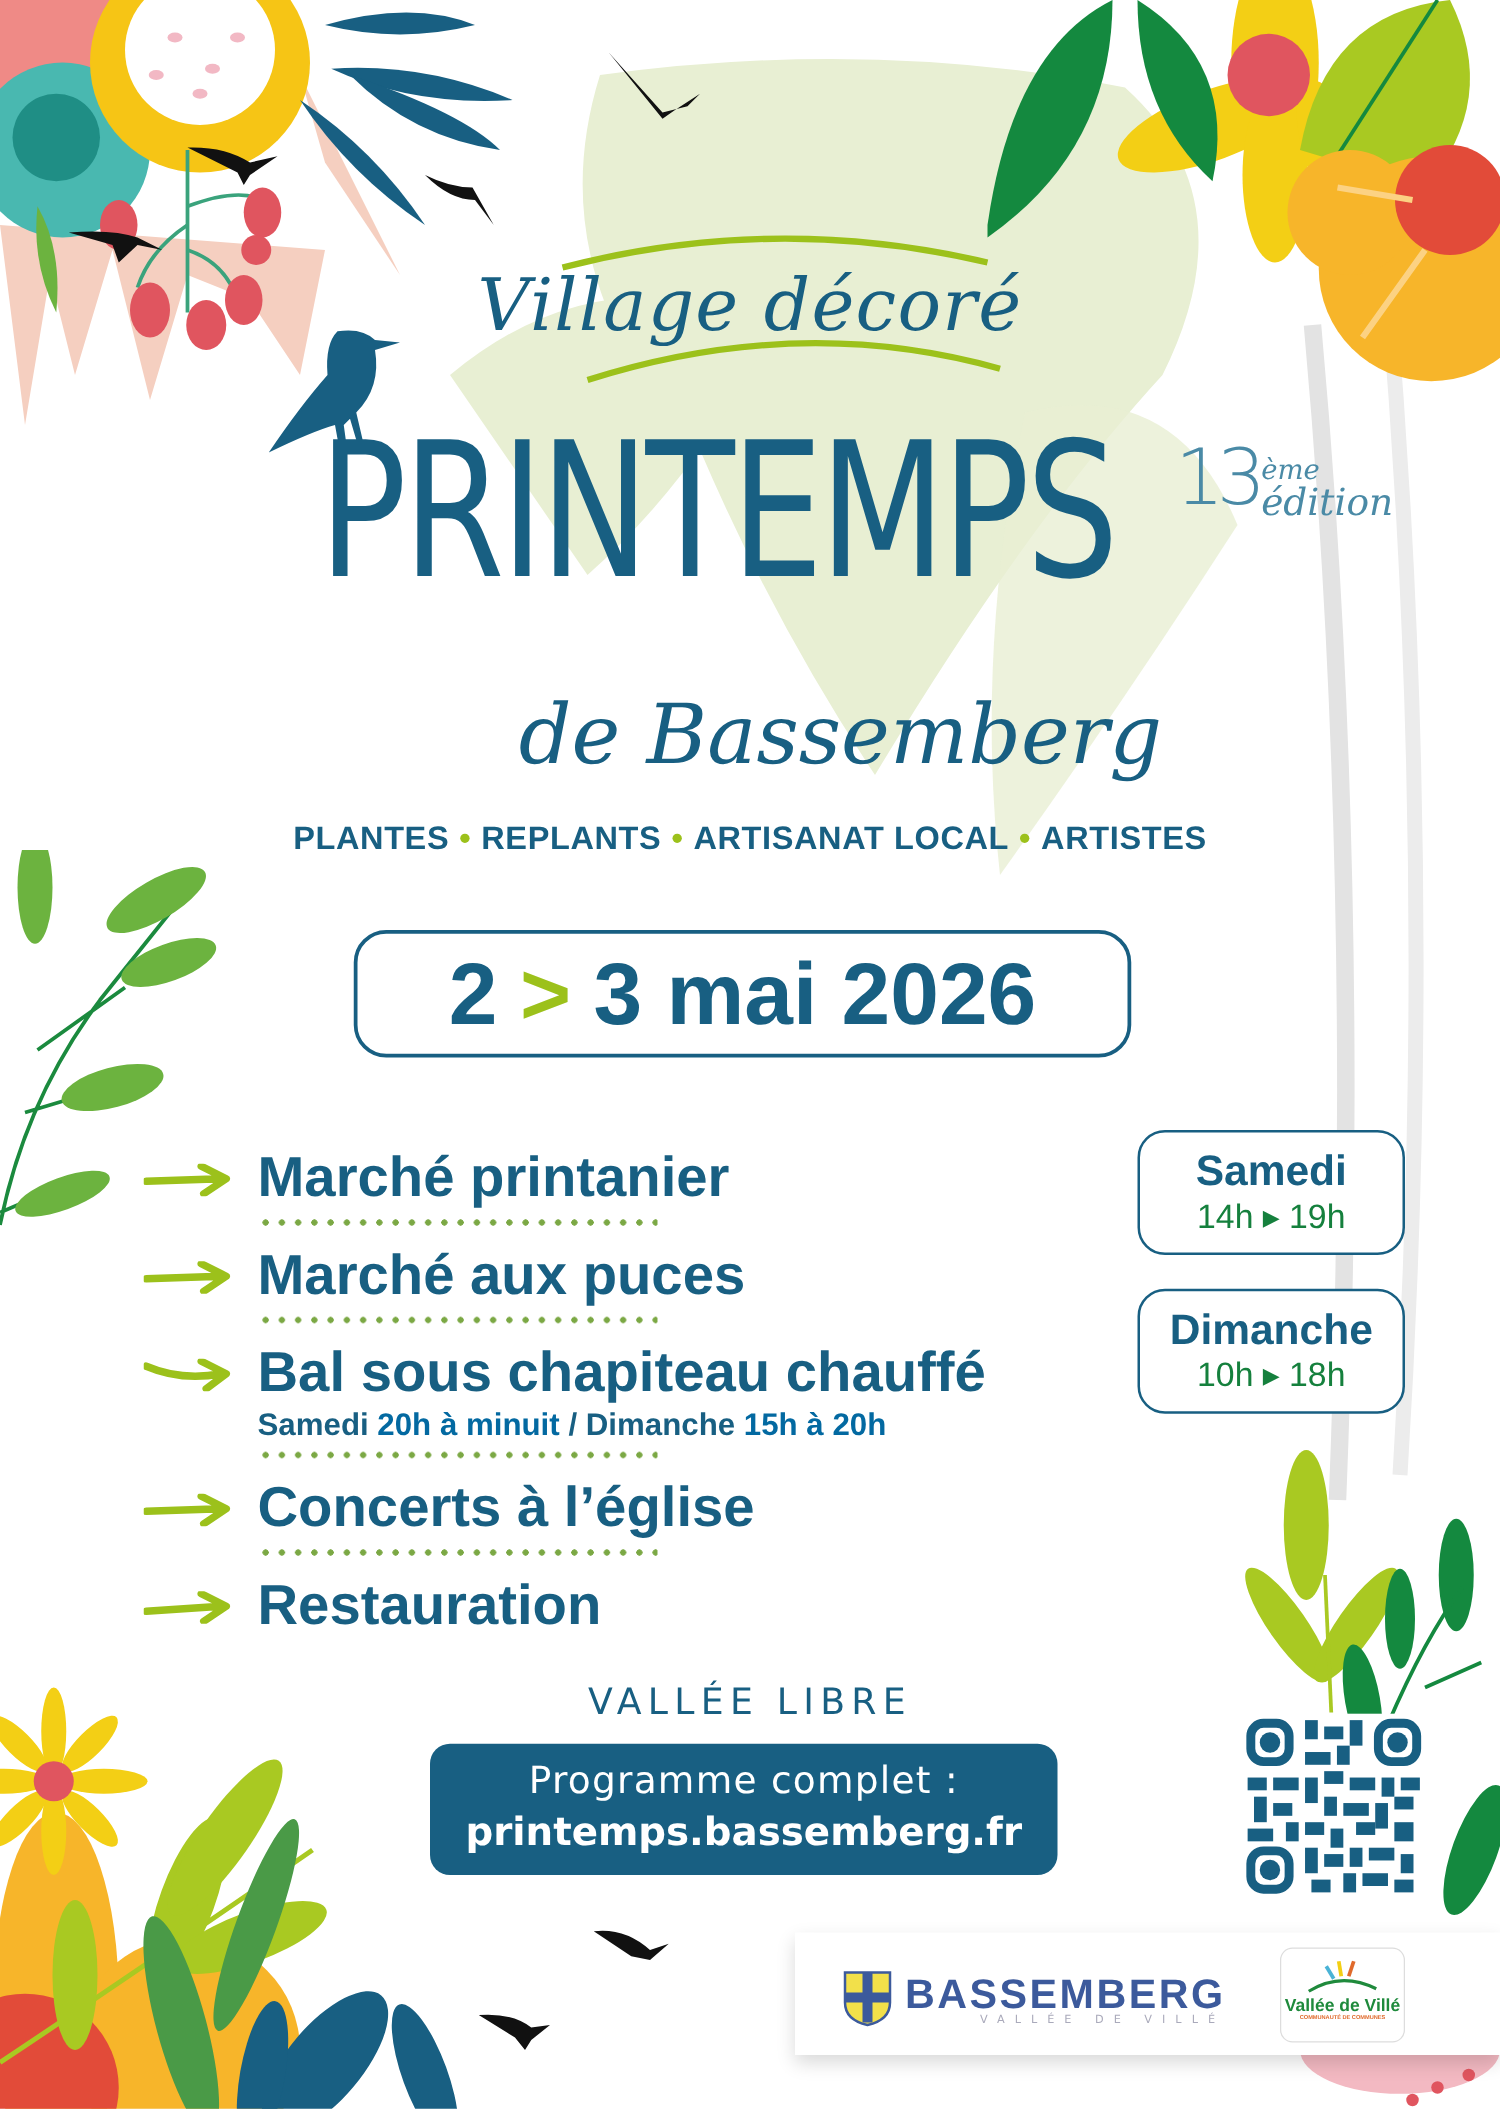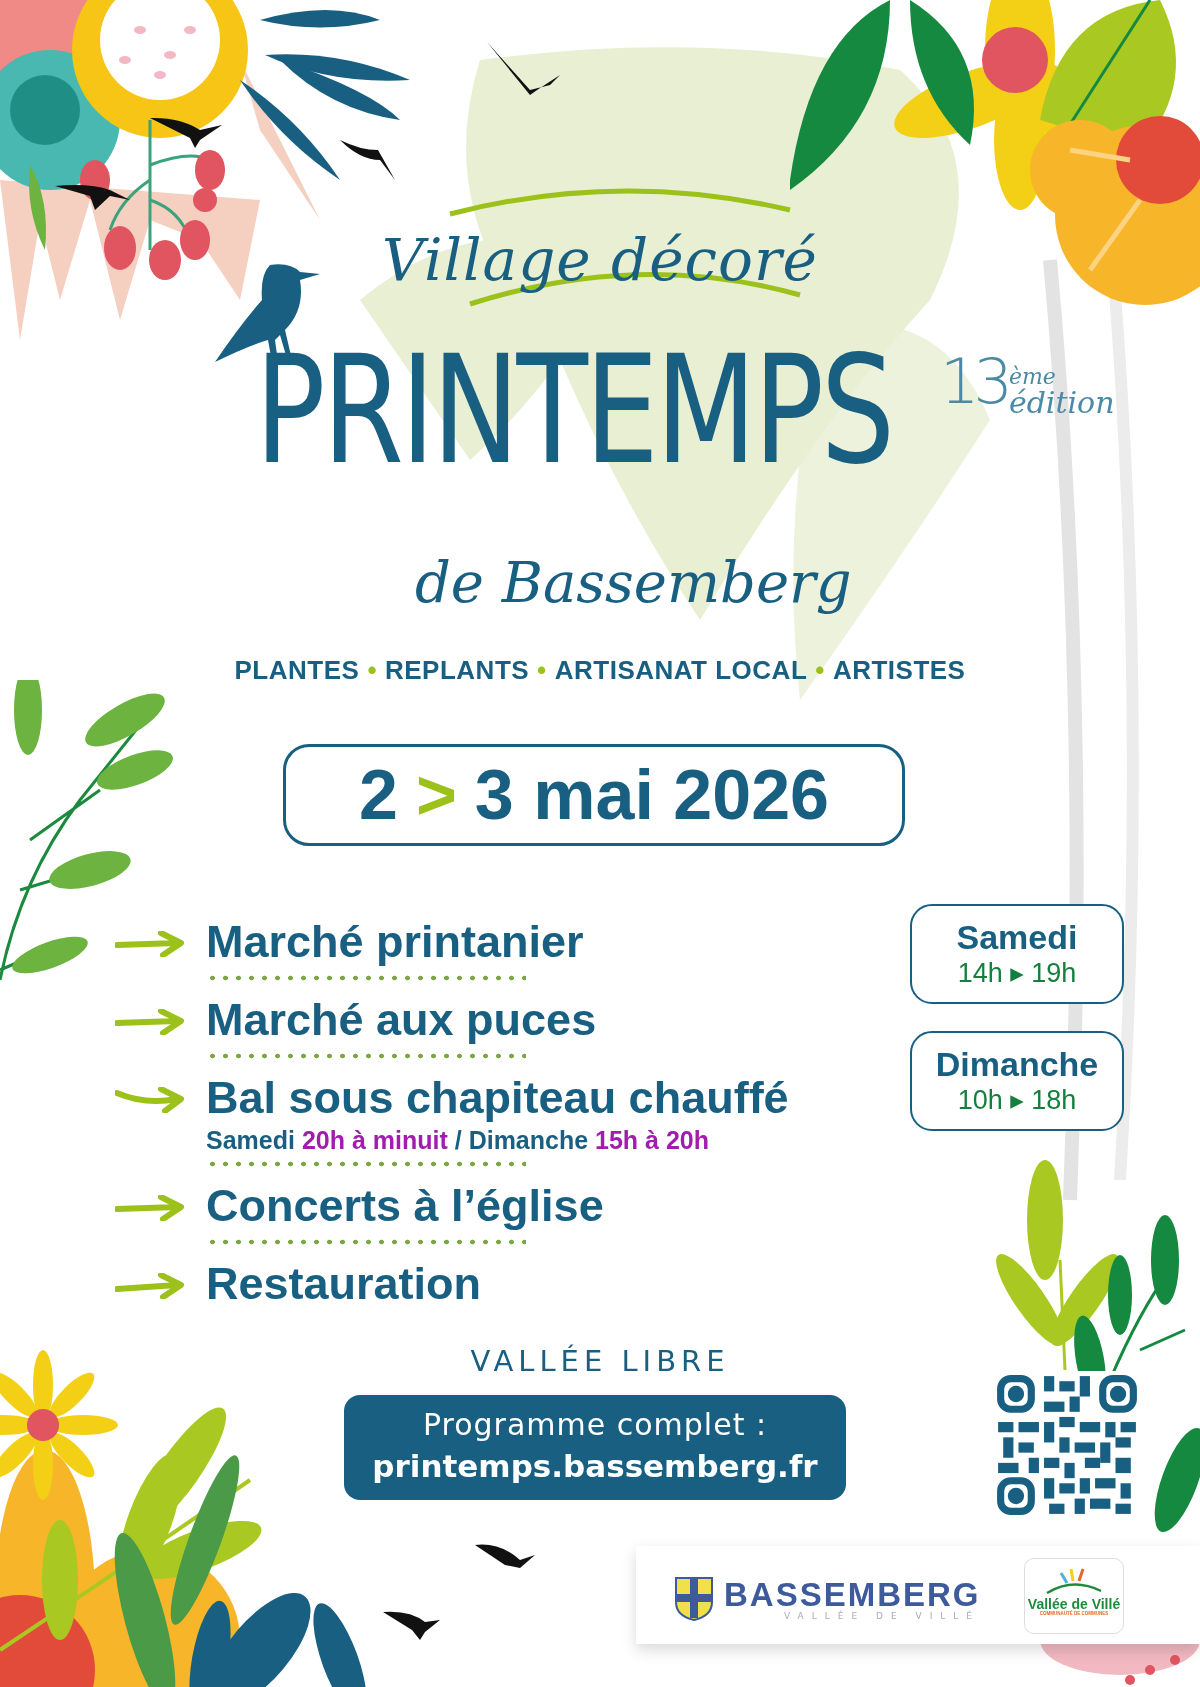--- a/index.html
+++ b/index.html
@@ -9,32 +9,32 @@
     font-family: "DejaVu Sans", sans-serif;
   }
   .abs { position: absolute; }
   .deco { position: absolute; pointer-events: none; }
 
   
   .script-subtitle {
     position: absolute; left: 0; width: 1200px; top: 210px;
     text-align: center;
     font-family: "DejaVu Serif", serif; font-style: italic;
-    font-size: 58px; color: #185f82; letter-spacing: 1px; margin-top: 16px;
+    font-size: 58px; color: #185f82; letter-spacing: 1px;
   }
   .main-title {
     position: absolute; left: 255px; top: 335px;
     font-family: "DejaVu Sans", sans-serif; font-weight: normal;
     font-size: 150px; line-height: 1; color: #185f82;
     letter-spacing: -4px; transform: scaleX(0.78); transform-origin: left top;
   }
   .sub-title {
     position: absolute; left: 415px; top: 555px;
     font-family: "DejaVu Serif", serif; font-style: italic;
-    font-size: 56px; line-height: 1; color: #185f82;
+    font-size: 66px; line-height: 1; color: #185f82;
   }
   .edition {
     position: absolute; left: 940px; top: 345px; color: #4a8aa6;
     display: flex; align-items: flex-end;
   }
   .edition .num { font-size: 62px; font-weight: 300; font-family: "DejaVu Sans", sans-serif; letter-spacing: -6px; }
   .edition .sup { display: flex; flex-direction: column; line-height: 1; margin-left: 2px;
     font-family: "DejaVu Serif", serif; font-style: italic; }
   .edition .sup .a { font-size: 22px; }
   .edition .sup .b { font-size: 30px; }
@@ -59,21 +59,21 @@
   .act { position: relative; padding-left: 96px; }
   .act .arrow { position: absolute; left: 5px; top: 16px; width: 72px; height: 26px; }
   .act .label {
     font-family: "Liberation Sans", sans-serif; font-weight: bold;
     font-size: 45px; color: #185f82; line-height: 54px; display: block;
   }
   .act .detail {
     font-family: "Liberation Sans", sans-serif; font-weight: bold;
     font-size: 25px; color: #185f82; line-height: 30px; display: block;
   }
-  .act .detail .g { color: #a21caf; }
+  .act .detail .g { color: #0369a1; }
   .dots {
     margin-left: 96px; height: 10px; width: 320px; margin-top: 4px; margin-bottom: 10px;
     background-image: radial-gradient(circle, #7ba844 2.3px, transparent 2.6px);
     background-size: 13px 10px; background-repeat: repeat-x;
   }
 
   .hours-box {
     position: absolute; left: 910px; width: 214px; height: 100px;
     border: 2.5px solid #185f82; border-radius: 22px; box-sizing: border-box;
     background: #fff; text-align: center;

